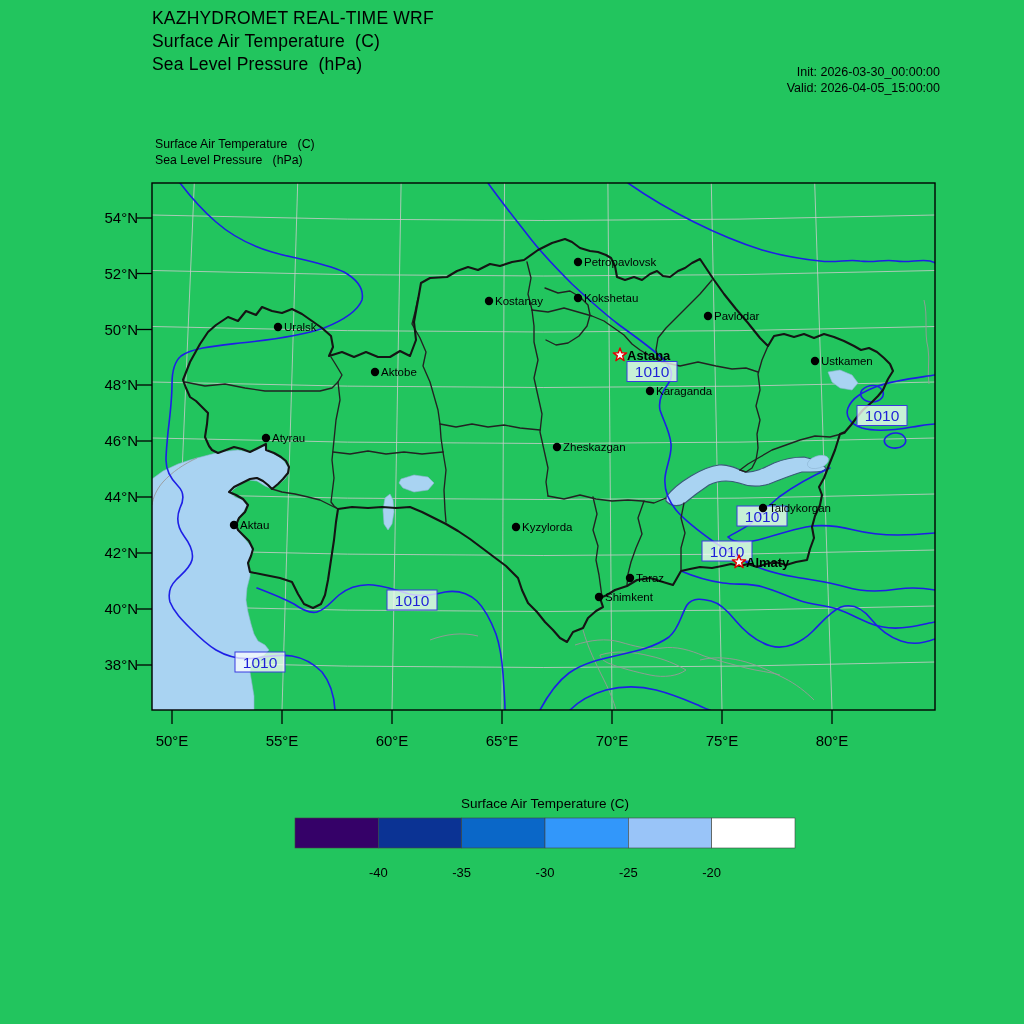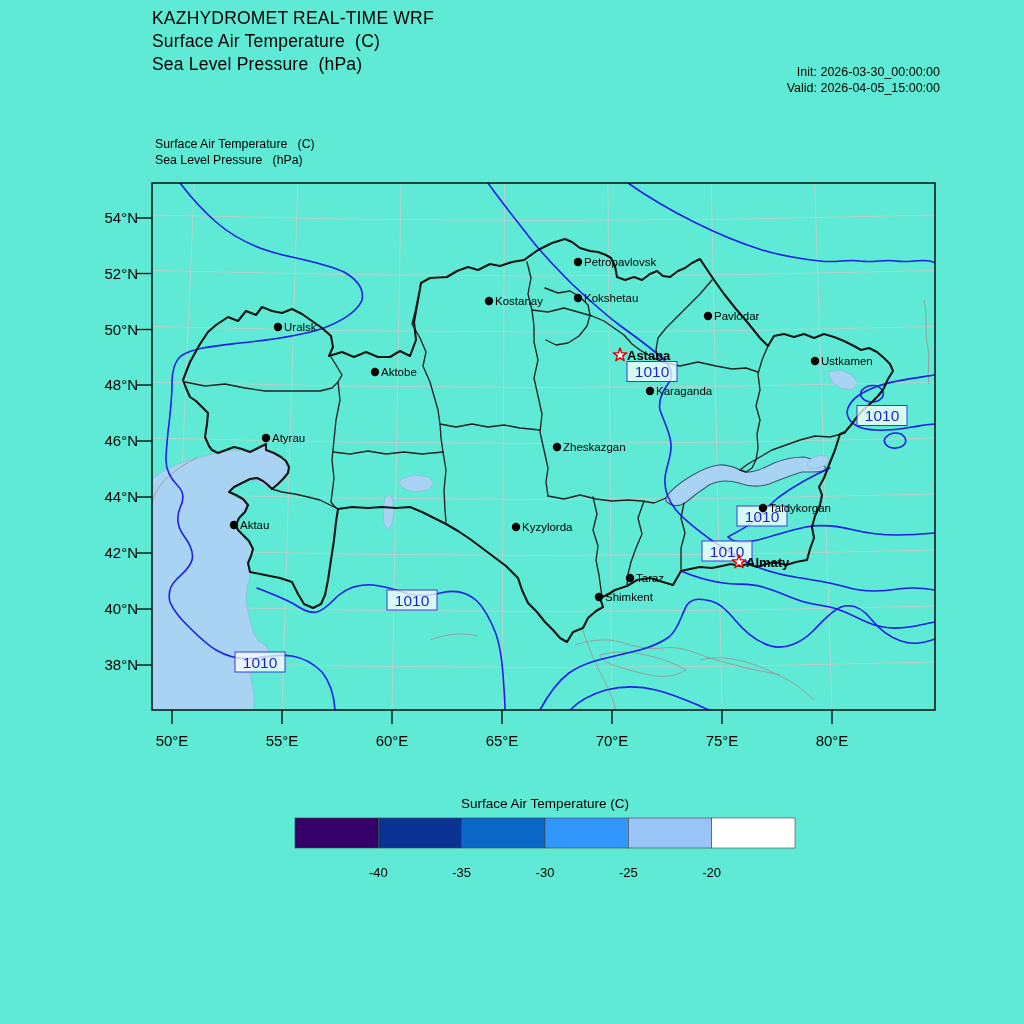--- a/index.html
+++ b/index.html
@@ -1,16 +1,16 @@
 <!DOCTYPE html>
 <html><head>
 <meta charset="utf-8">
 <style>
   html,body{margin:0;padding:0;background:#ffffff;}
-  .page{width:1024px;height:1024px;position:relative;background:#5eead4;overflow:hidden;}
+  .page{width:1024px;height:1024px;position:relative;background:#22c55e;overflow:hidden;}
   svg{display:block;}
   text{font-family:"Liberation Sans","DejaVu Sans",sans-serif;fill:#000;}
   .title-line{font-size:17.5px;letter-spacing:0.2px;}
   .stamp{font-size:12.5px;}
   .inner-legend{font-size:12.3px;}
   .axis-label{font-size:15px;}
   .city-label{font-size:11.5px;}
   .capital-label{font-size:13px;font-weight:bold;}
   .cbar-title{font-size:13.5px;}
   .cbar-tick{font-size:13px;}

